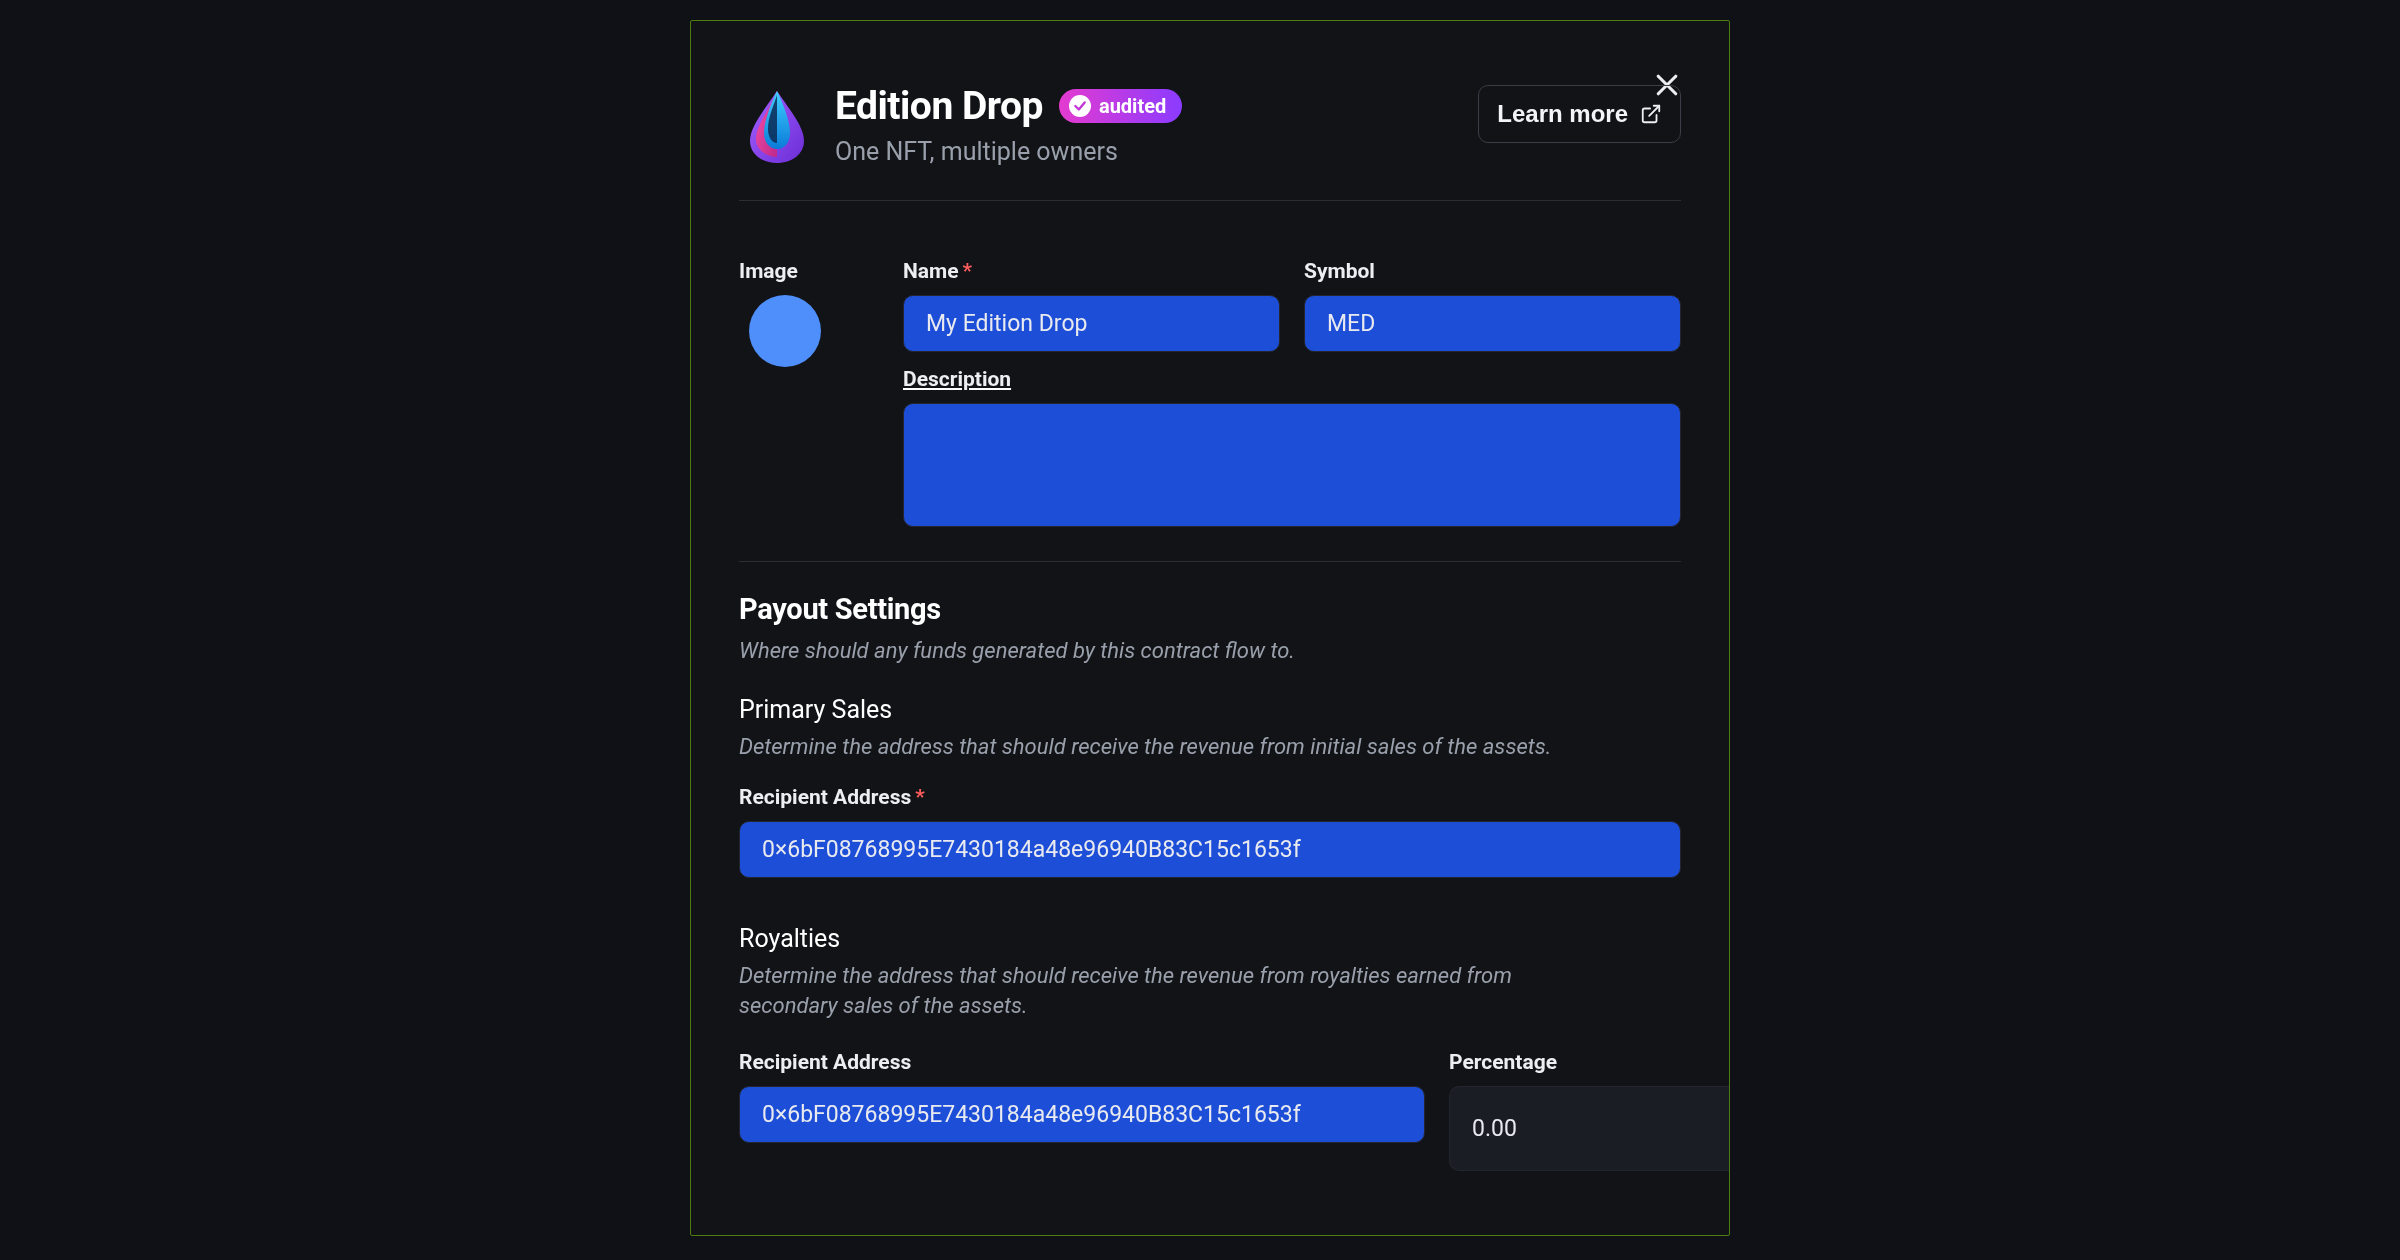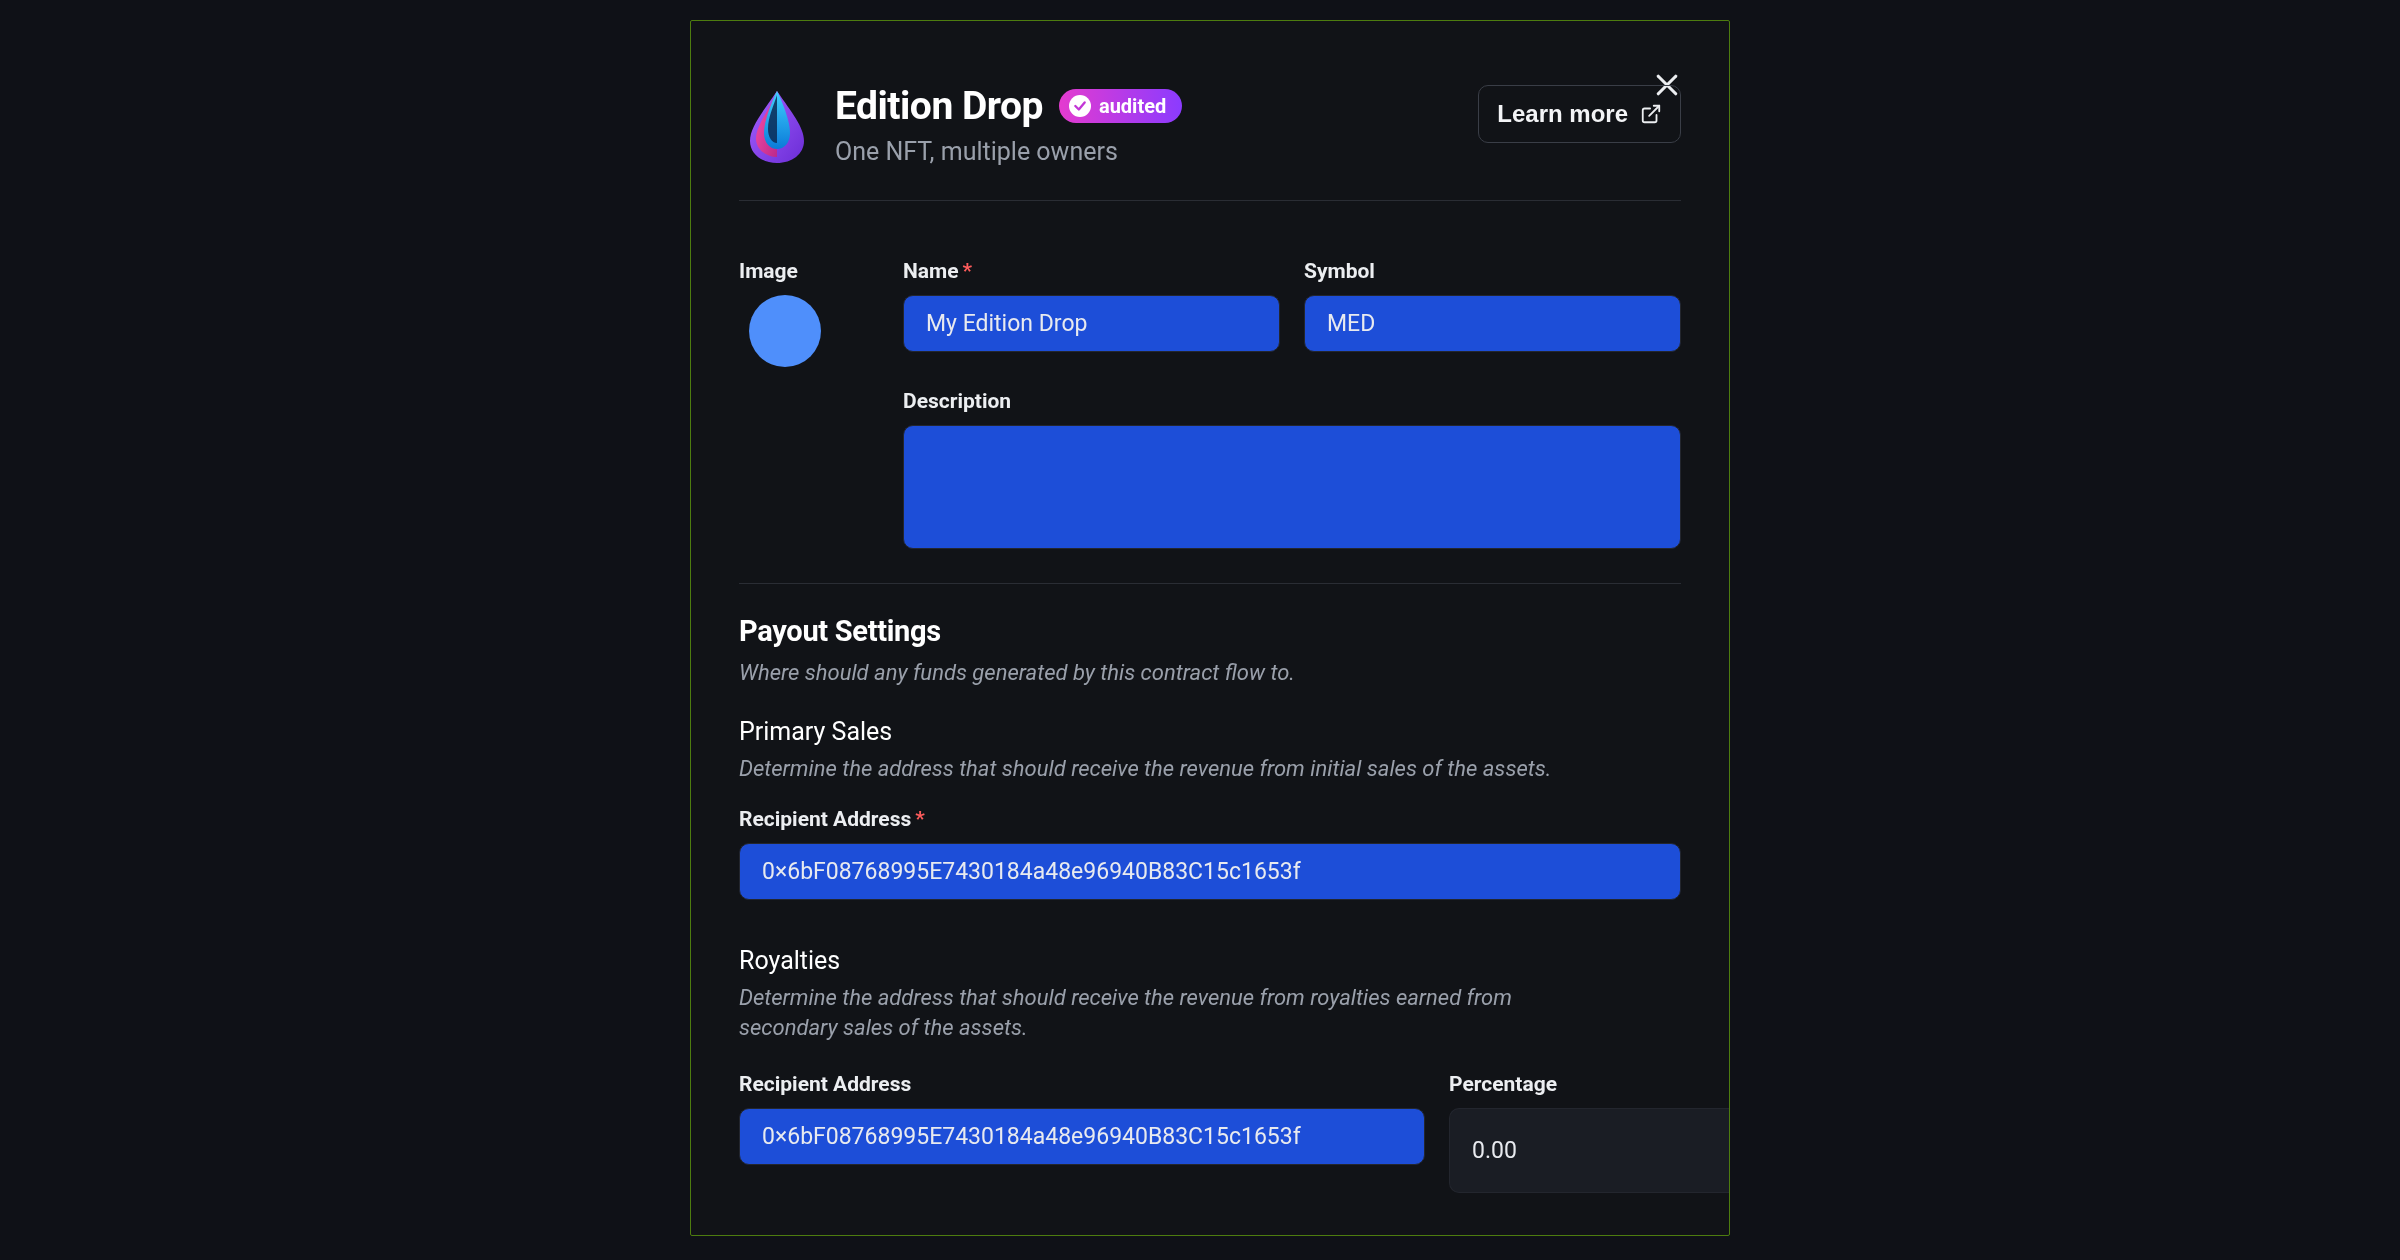--- a/index.html
+++ b/index.html
@@ -151,21 +151,21 @@
     border: 1px solid #23262e;
     border-radius: 10px;
     color: #e8eaef;
     font-size: 23px;
     padding: 14px 22px;
     font-family: inherit;
   }
   .textarea { height: 124px; resize: none; }
   .desc-col {
     grid-column: 2 / span 2;
-    margin-top: 22px;
+    text-decoration: underline;
   }
   .img-placeholder {
     width: 72px;
     height: 72px;
     background: #4f8ffb;
     border-radius: 50%;
     margin-top: 6px;
     margin-left: 10px;
   }
   .royalty-row {

